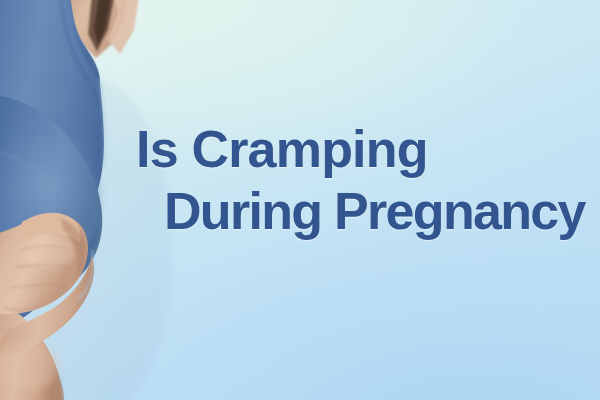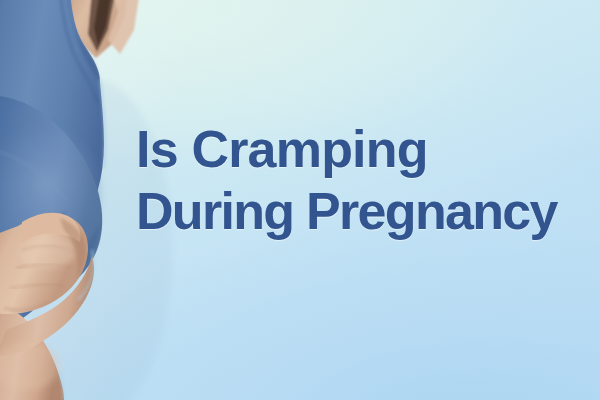--- a/index.html
+++ b/index.html
@@ -77,21 +77,21 @@
   .hl-line {
     font-family: "Liberation Sans", "DejaVu Sans", sans-serif;
     font-weight: bold;
     font-size: 52px;
     line-height: 62px;
     letter-spacing: -0.8px;
     color: #33558f;
     white-space: nowrap;
     text-shadow: 0 1px 1px rgba(255,255,255,0.55);
   }
-  .hl-line.l2 { letter-spacing: -1.7px; }
+  .hl-line.l2 { letter-spacing: -1.7px; margin-left: 28px; }
 </style>
 </head>
 <body>
 
 <div id="banner">
 
   <div class="bg-base"></div>
   <div class="bg-mint"></div>
   <div class="bg-blue"></div>
   <div class="bg-vignette"></div>

